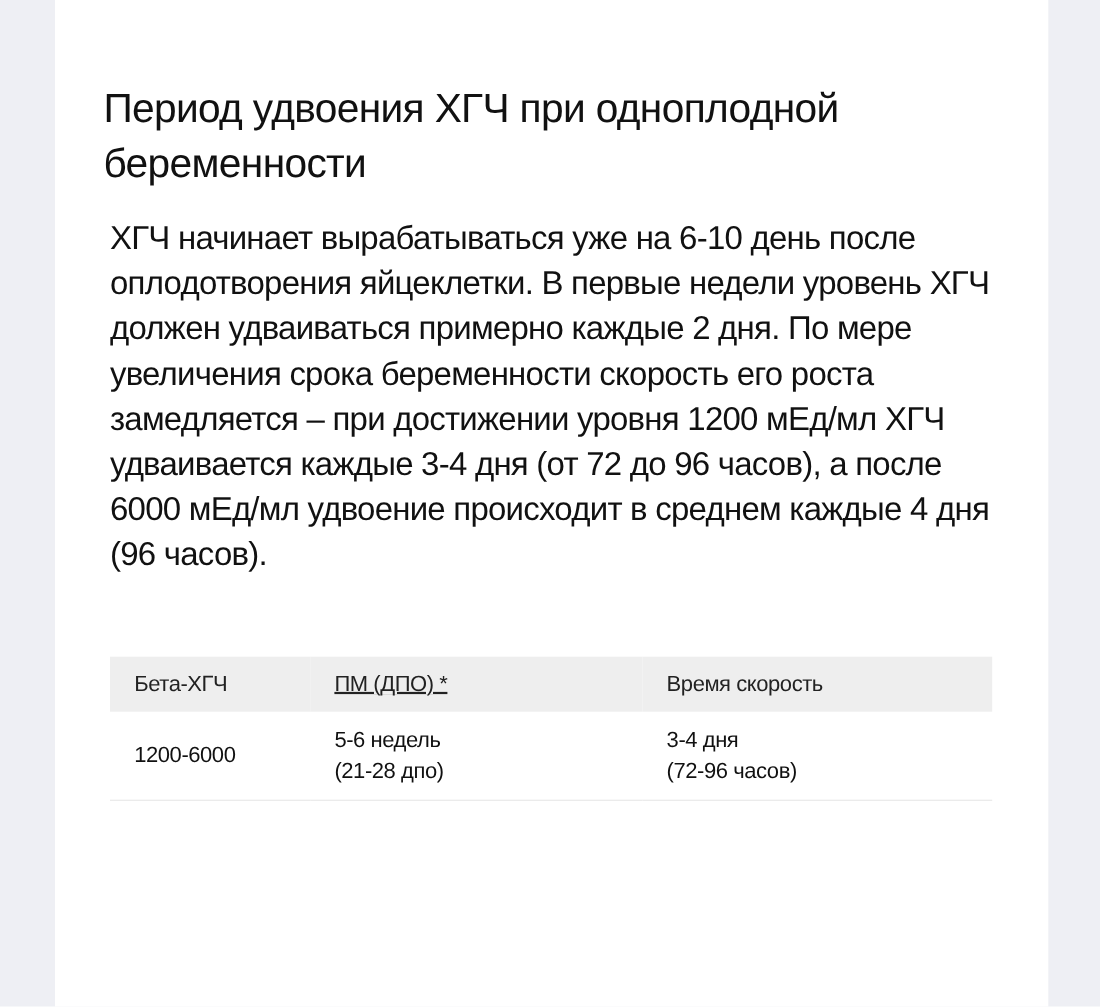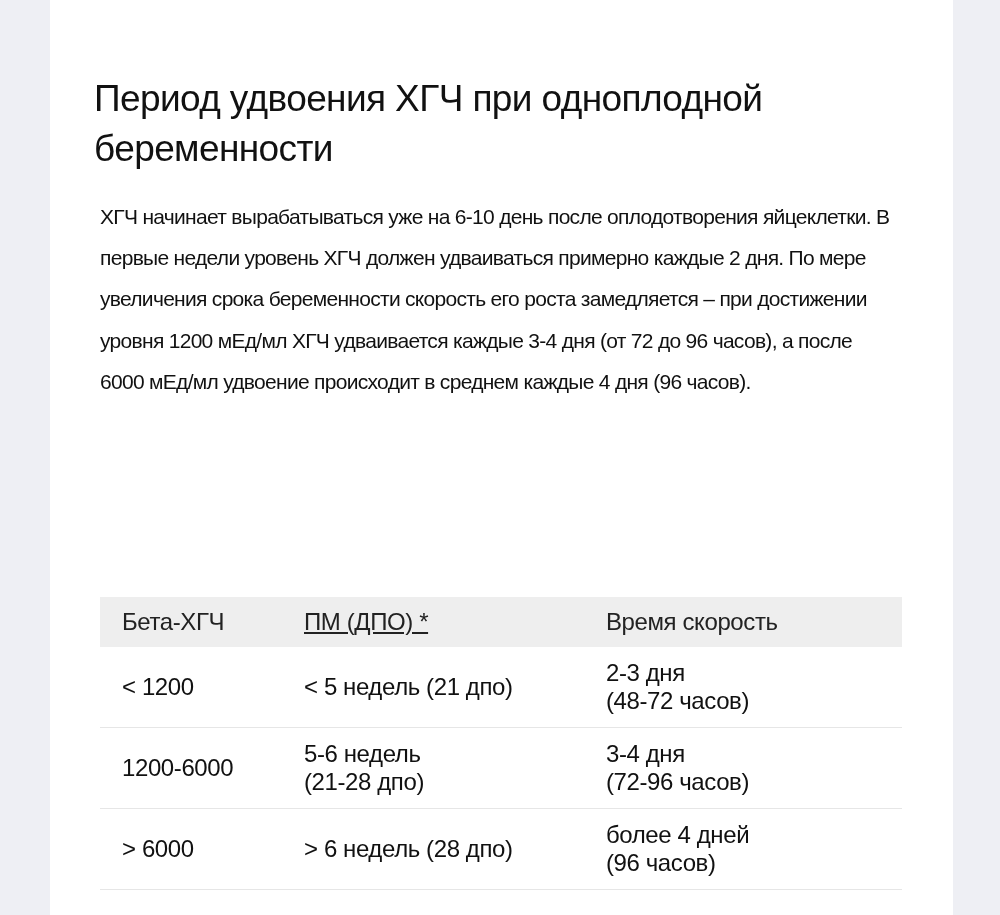--- a/index.html
+++ b/index.html
@@ -13,26 +13,26 @@
       position: absolute; left: 50px; top: 0; width: 903px; height: 915px;
       background: #ffffff;
     }
     .title {
       position: absolute; left: 32px; top: 62px; width: 800px;
       font-size: 37px; line-height: 50px; font-weight: 400; margin: 12px;
       letter-spacing: -0.6px; color: #111;
     }
     .body-text {
       position: absolute; left: 50px; top: 196px; width: 800px;
-      font-size: 21px; line-height: 41.2px; margin: 0;
+      font-size: 30px; line-height: 41.2px; margin: 0;
       letter-spacing: -0.7px; color: #111;
     }
     table {
       position: absolute; left: 50px; top: 597px; width: 802px;
-      border-collapse: collapse; font-size: 24px; letter-spacing: -0.4px;
+      border-collapse: collapse; font-size: 20px; letter-spacing: -0.4px;
     }
     th {
       background: #eeeeee; font-weight: 400; text-align: left;
       height: 50px; padding: 0 0 0 22px; color: #222;
     }
     td {
       height: 80px; padding: 0 0 0 22px; vertical-align: middle;
       border-bottom: 1px solid #e6e6e6; line-height: 28px; color: #111;
     }
     .c1 { width: 160px; }
@@ -49,45 +49,25 @@
   <table>
     <thead>
       <tr>
         <th class="c1">Бета-ХГЧ</th>
         <th class="c2">ПМ (ДПО) *</th>
         <th>Время скорость</th>
       </tr>
     </thead>
     <tbody>
       <tr>
-        <td>&lt; 1200</td>
-        <td>
-          <span class="l">&lt; 5 недель (21 дпо)</span>
-        </td>
-        <td>
-          <span class="l">2-3 дня</span>
-          <span class="l">(48-72 часов)</span>
-        </td>
-      </tr>
-      <tr>
         <td>1200-6000</td>
         <td>
           <span class="l">5-6 недель</span>
           <span class="l">(21-28 дпо)</span>
         </td>
         <td>
           <span class="l">3-4 дня</span>
           <span class="l">(72-96 часов)</span>
         </td>
       </tr>
-      <tr>
-        <td>&gt; 6000</td>
-        <td>
-          <span class="l">&gt; 6 недель (28 дпо)</span>
-        </td>
-        <td>
-          <span class="l">более 4 дней</span>
-          <span class="l">(96 часов)</span>
-        </td>
-      </tr>
     </tbody>
   </table>
 </div>
 
 </body></html>

